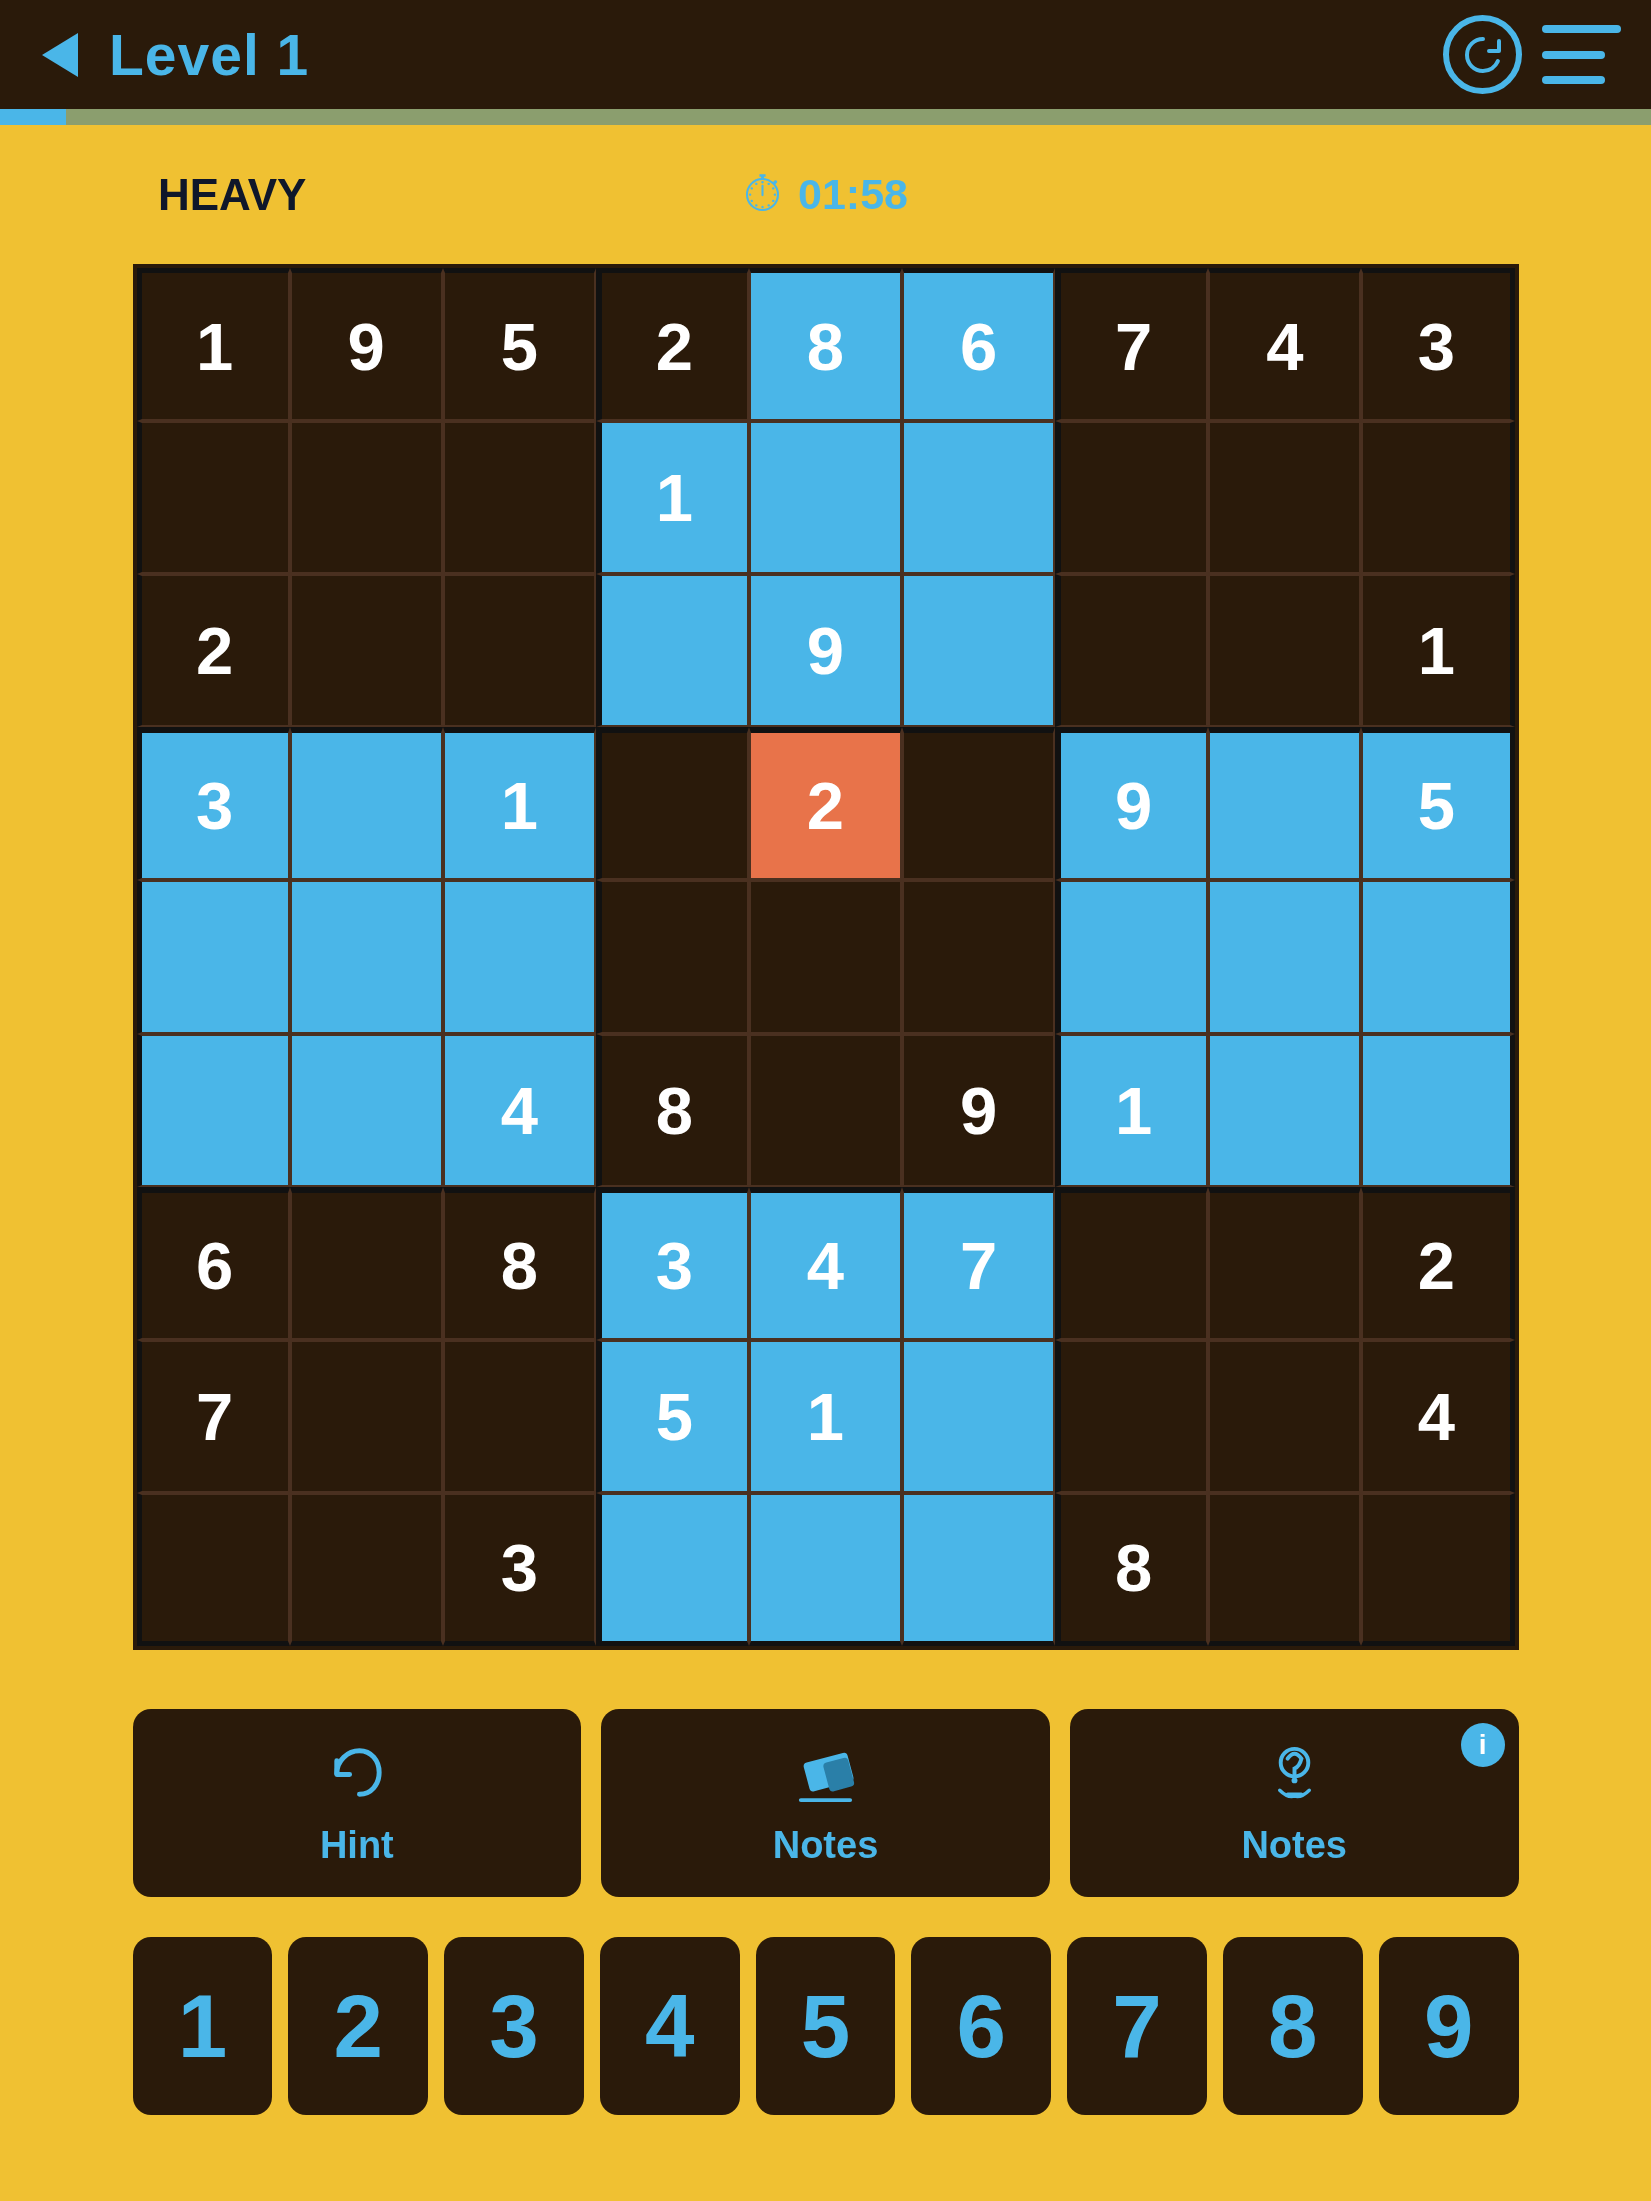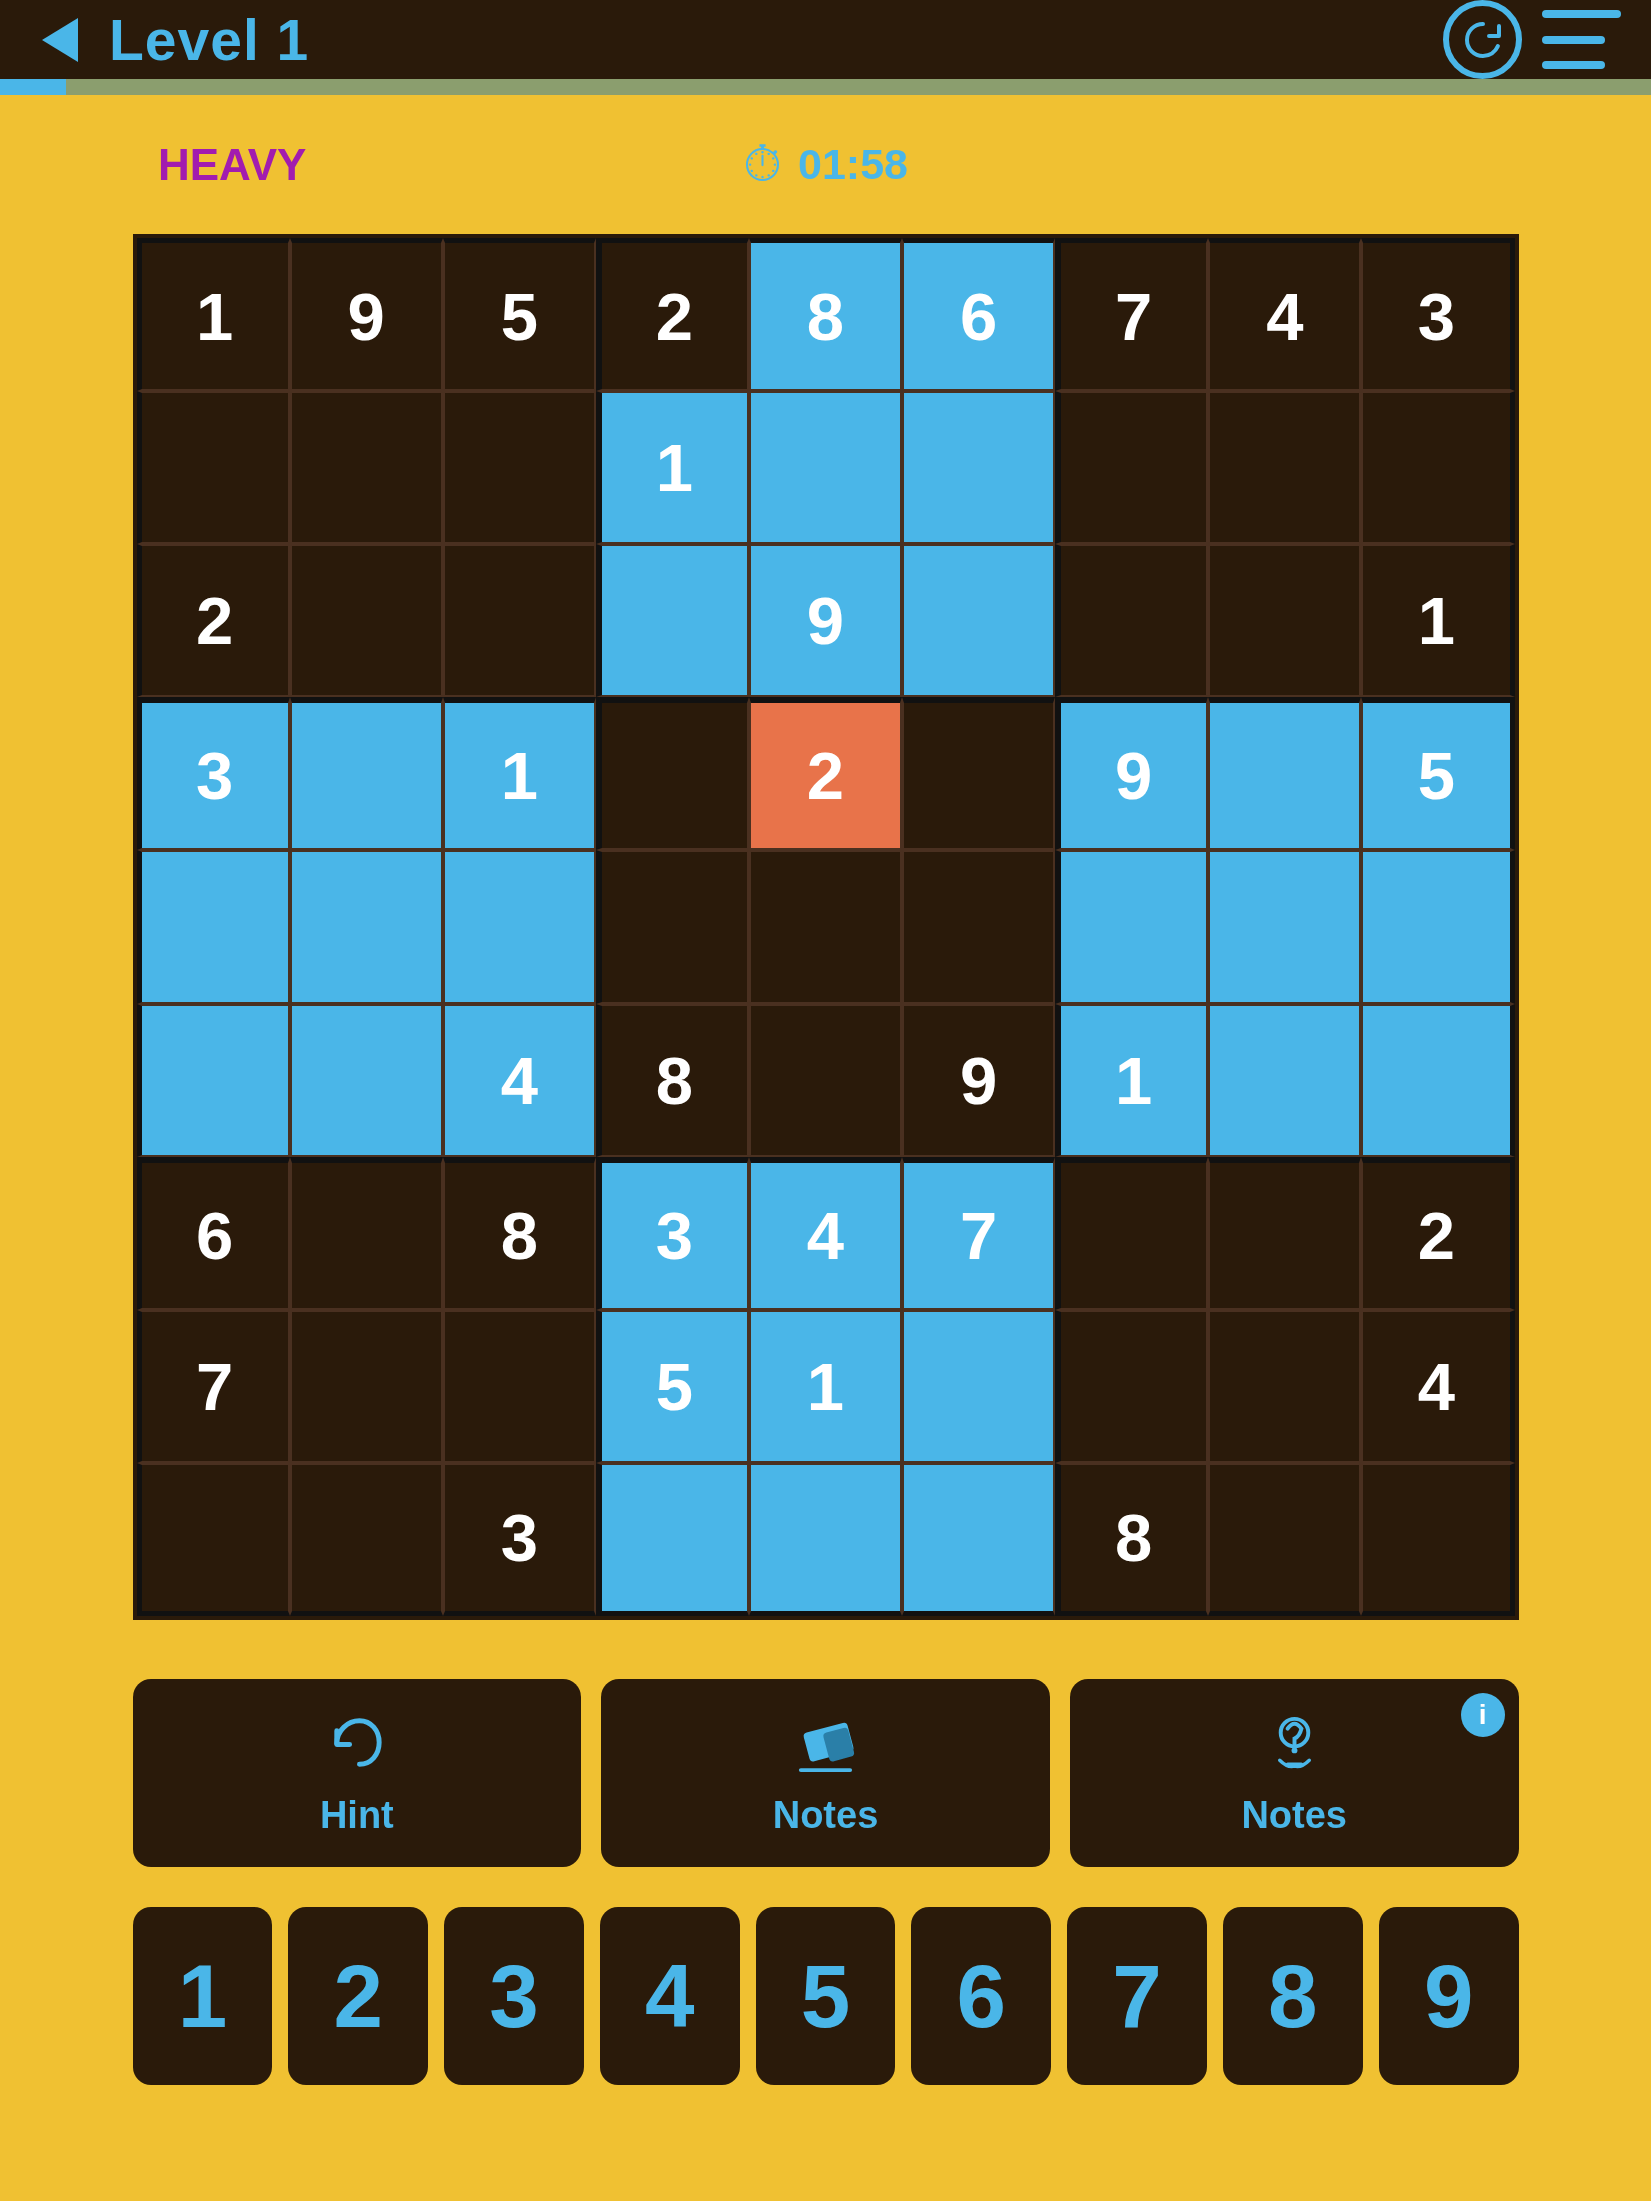--- a/index.html
+++ b/index.html
@@ -8,21 +8,21 @@
       height: 2202px;
       background-color: #F0C132;
       font-family: 'Arial Black', Arial, sans-serif;
       overflow: hidden;
       position: relative;
     }
 
     
     #header {
       width: 100%;
-      height: 79px;
+      height: 109px;
       background-color: #2A1A0A;
       display: flex;
       align-items: center;
       justify-content: space-between;
       padding: 0 30px;
       position: relative;
       z-index: 10;
     }
     #header-left {
       display: flex;
@@ -110,21 +110,21 @@
       width: 100%;
       display: flex;
       align-items: center;
       justify-content: center;
       margin-bottom: 40px;
       position: relative;
     }
     #difficulty-label {
       position: absolute;
       left: 79px;
-      color: #a21caf;
+      color: #0f172a;
       font-size: 44px;
       font-weight: 900;
     }
     #timer-area {
       display: flex;
       align-items: center;
       gap: 16px;
     }
     .timer-icon {
       color: #4AB6E8;

